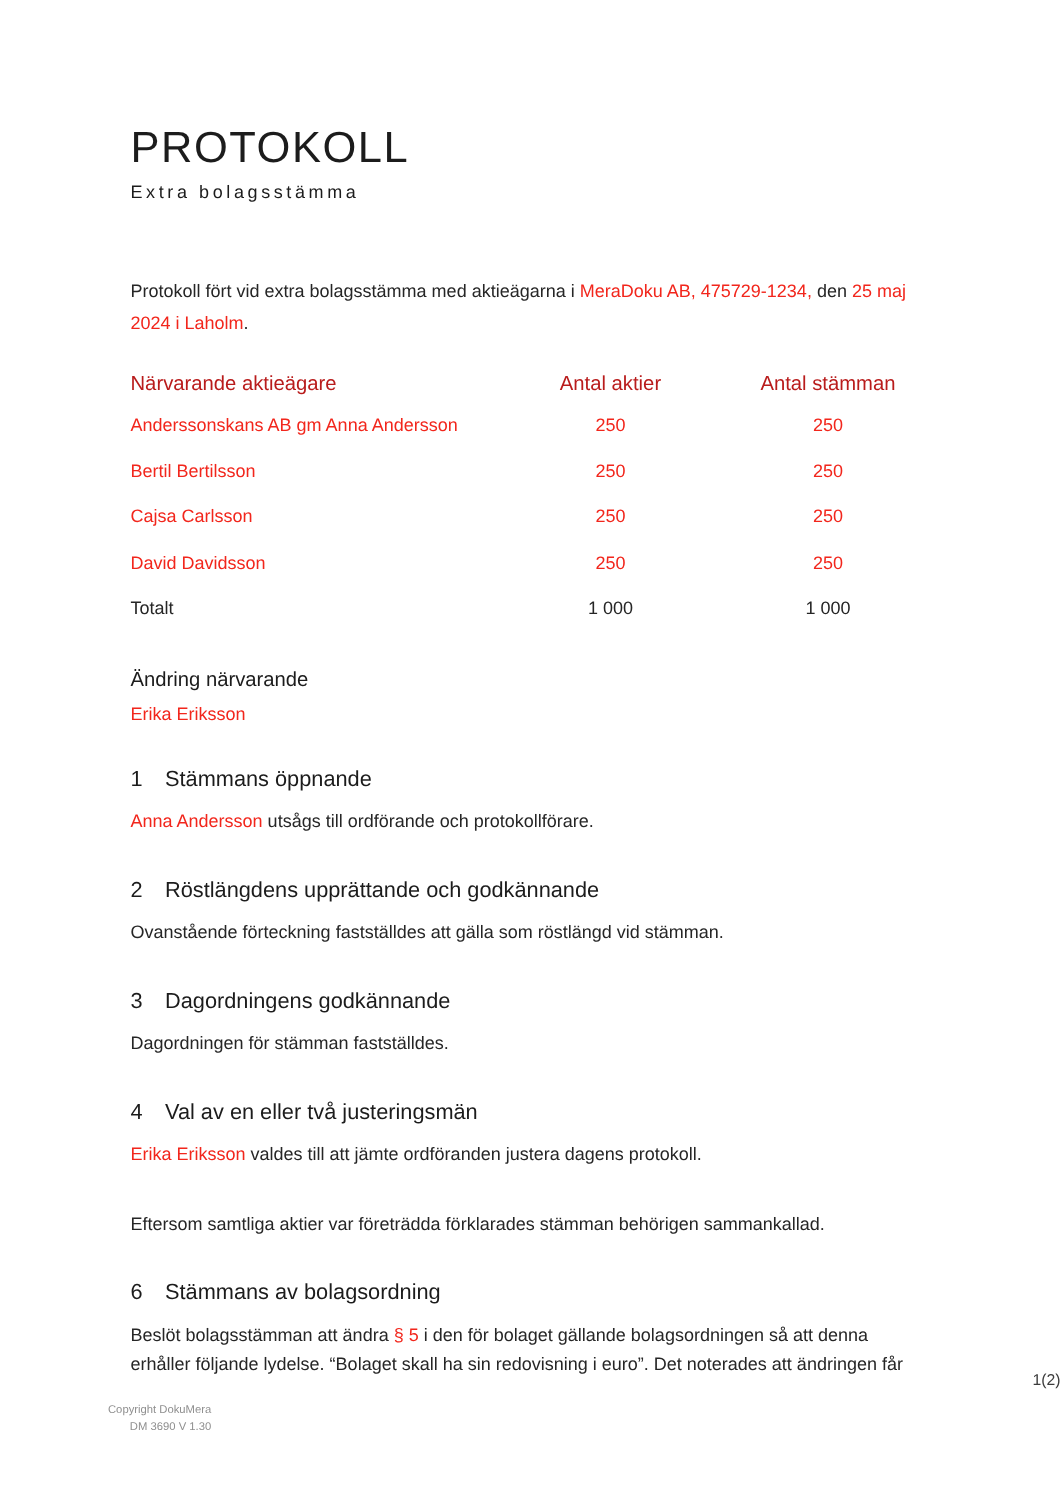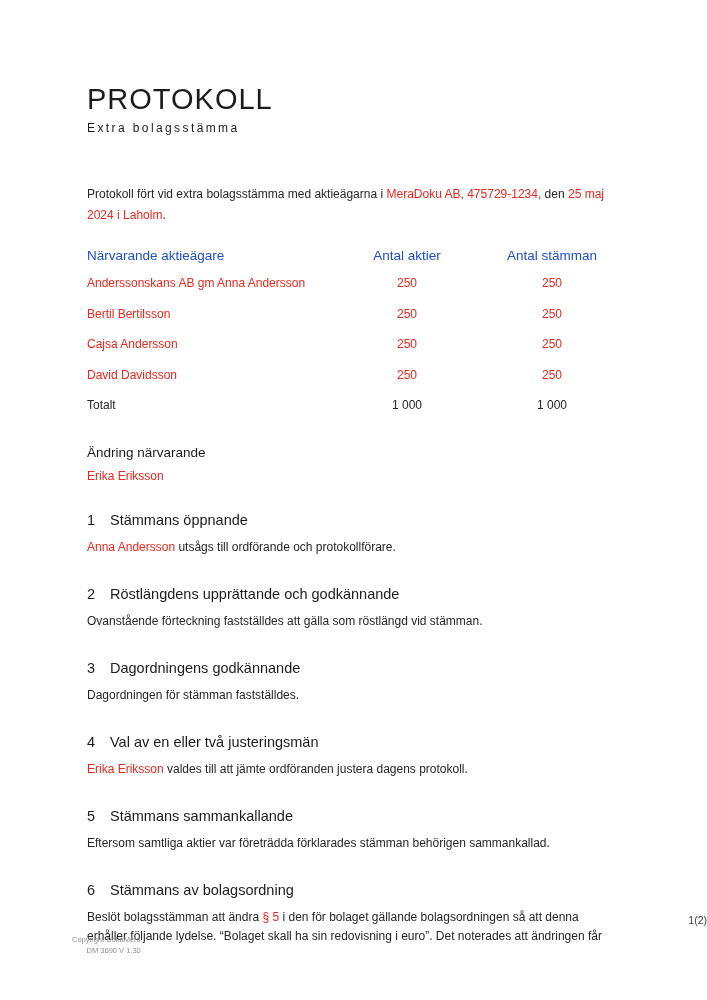--- a/index.html
+++ b/index.html
@@ -35,21 +35,21 @@
     line-height: 1.75;
     max-width: 545px;
   }
   .red { color: var(--accent-red); }
   .attendance { margin-top: 22px; }
   .att-row {
     display: grid;
     grid-template-columns: 245px 150px 140px;
     align-items: start;
   }
-  .att-header { font-size: 13.5px; color: #1d4ed8; margin-bottom: 13px; }
+  .att-header { font-size: 13.5px; color: #b91c1c; margin-bottom: 13px; }
   .att-header .cell-num { font-size: 13.5px; }
   .att-data { height: 30.5px; font-size: 12px; }
   .cell-name { text-align: left; }
   .cell-num { text-align: center; font-size: 12px; }
   .others { margin-top: 16px; }
   .others-heading { font-size: 13.5px; color: #1c1c1c; }
   .others-name { margin-top: 9px; font-size: 12px; }
   .sections { margin-top: 28px; }
   .section { margin-top: 27px; }
   .section-heading {
@@ -106,21 +106,21 @@
           <div class="cell-name">Anderssonskans AB gm Anna Andersson</div>
           <div class="cell-num">250</div>
           <div class="cell-num">250</div>
         </div>
         <div class="att-row att-data red">
           <div class="cell-name">Bertil Bertilsson</div>
           <div class="cell-num">250</div>
           <div class="cell-num">250</div>
         </div>
         <div class="att-row att-data red">
-          <div class="cell-name">Cajsa Andersson</div>
+          <div class="cell-name">Cajsa Carlsson</div>
           <div class="cell-num">250</div>
           <div class="cell-num">250</div>
         </div>
         <div class="att-row att-data red">
           <div class="cell-name">David Davidsson</div>
           <div class="cell-num">250</div>
           <div class="cell-num">250</div>
         </div>
         <div class="att-row att-data">
           <div class="cell-name">Totalt</div>
@@ -146,21 +146,20 @@
       </div>
       <div class="section">
         <h2 class="section-heading"><span class="section-number">3</span><span>Dagordningens godkännande</span></h2>
         <p class="section-body"><span>Dagordningen för stämman fastställdes.</span></p>
       </div>
       <div class="section">
         <h2 class="section-heading"><span class="section-number">4</span><span>Val av en eller två justeringsmän</span></h2>
         <p class="section-body"><span class="red">Erika Eriksson</span><span> valdes till att jämte ordföranden justera dagens protokoll.</span></p>
       </div>
       <div class="section">
-        <h2 class="section-heading"><span class="section-number">5</span><span>Stämmans sammankallande</span></h2>
         <p class="section-body"><span>Eftersom samtliga aktier var företrädda förklarades stämman behörigen sammankallad.</span></p>
       </div>
       <div class="section">
         <h2 class="section-heading"><span class="section-number">6</span><span>Stämmans av bolagsordning</span></h2>
         <p class="section-body"><span>Beslöt bolagsstämman att ändra </span><span class="red">§ 5</span><span> i den för bolaget gällande bolagsordningen så att denna erhåller följande lydelse. “Bolaget skall ha sin redovisning i euro”. Det noterades att ändringen får</span></p>
       </div>
     </div>
 
   <div class="page-number">1(2)</div>
   <div class="copyright">

